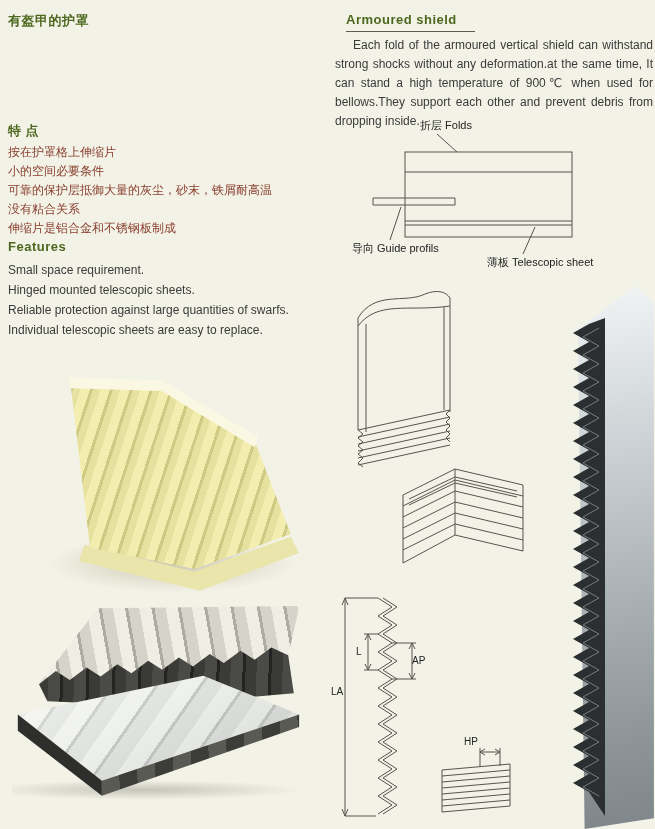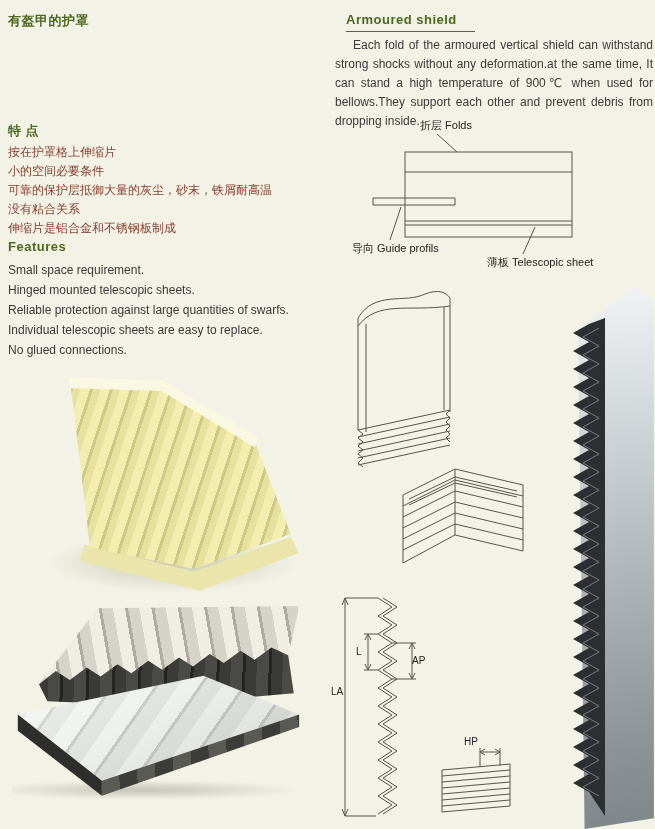--- a/index.html
+++ b/index.html
@@ -79,21 +79,20 @@
     <li>伸缩片是铝合金和不锈钢板制成</li>
   </ul>
 
   <h2 class="sec abs" style="left:8px;top:239px">Features</h2>
 
   <ul class="en en-list abs" style="left:8px;top:260px;width:312px">
     <li>Small space requirement.</li>
     <li>Hinged mounted telescopic sheets.</li>
     <li>Reliable protection against large quantities of swarfs.</li>
     <li>Individual telescopic sheets are easy to replace.</li>
-    <li>No glued connections.</li>
   </ul>
 
   <div class="abs" style="left:35px;top:345px;width:275px;height:270px">
     <div class="yb-shadow"></div>
     <div class="yb-base"></div>
     <div class="yb-face"></div>
     <div class="yb-top"></div>
   </div>
 
   <div class="abs" style="left:25px;top:597px;width:280px;height:112px;z-index:2">

